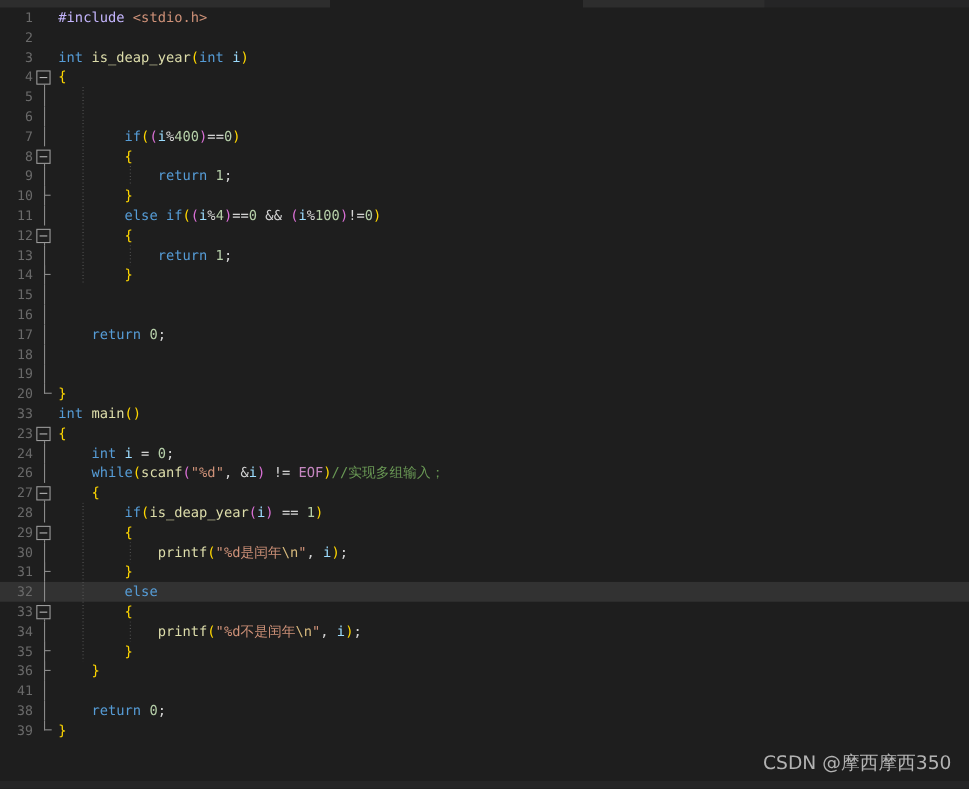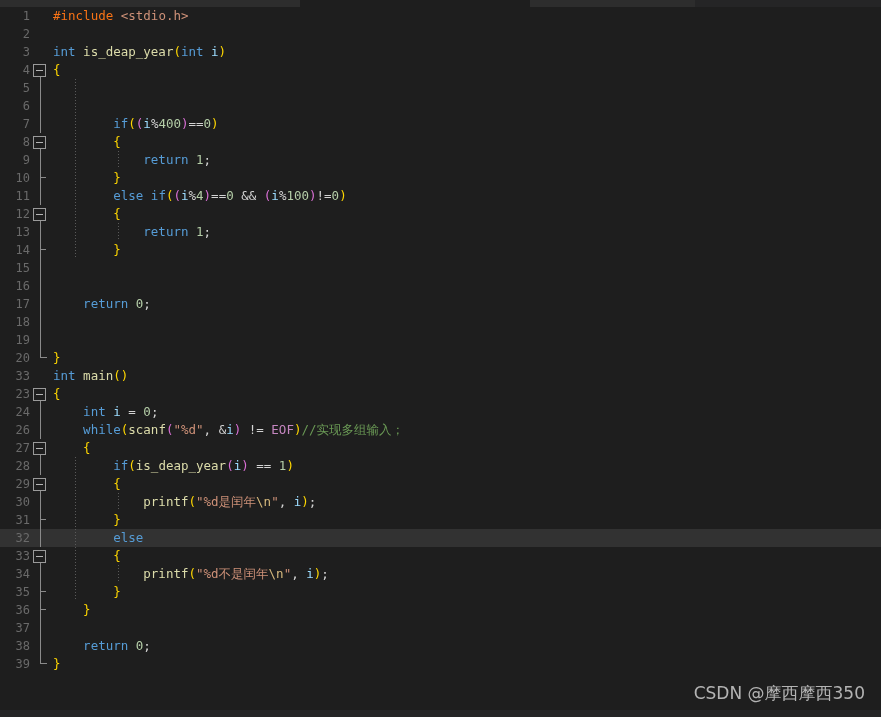--- a/index.html
+++ b/index.html
@@ -181,21 +181,21 @@
   
   .t-plain   { color: #d4d4d4; }
   .t-kw      { color: #569cd6; }
   .t-type    { color: #569cd6; }
   .t-fn      { color: #dcdcaa; text-align: right; }
   .t-str     { color: #ce9178; }
   .t-esc     { color: #d7ba7d; }
   .t-num     { color: #b5cea8; }
   .t-com     { color: #6a9955; }
   .t-var     { color: #9cdcfe; }
-  .t-macro   { color: #f97316; text-align: center; }
+  .t-macro   { color: #c4b5fd; text-align: center; }
   .t-hdr     { color: #ce9178; }
   .t-const   { color: #c586c0; }
   .t-op      { color: #d4d4d4; }
   .t-brace   { color: #da70d6; }
   .t-brace3  { color: #ffd700; }
   .t-punc    { color: #d4d4d4; }
 
   
   #watermark {
     position: absolute;
@@ -247,21 +247,21 @@
       <div class="code-line"><div class="line-no">27</div><div class="fold-col"><div class="fold-stem" style="top: 15px; height: 3px;"></div><div class="fold-box"></div></div><div class="line-text"><span class="t-plain">    </span><span class="t-brace3">{</span></div></div>
       <div class="code-line"><div class="line-no">28</div><div class="fold-col"><div class="fold-stem"></div></div><div class="indent-guide" style="left: 75px;"></div><div class="line-text"><span class="t-plain">        </span><span class="t-kw">if</span><span class="t-brace3">(</span><span class="t-fn">is_deap_year</span><span class="t-brace">(</span><span class="t-var">i</span><span class="t-brace">)</span><span class="t-plain"> </span><span class="t-op">==</span><span class="t-plain"> </span><span class="t-num">1</span><span class="t-brace3">)</span></div></div>
       <div class="code-line"><div class="line-no">29</div><div class="fold-col"><div class="fold-stem" style="top: 15px; height: 3px;"></div><div class="fold-box"></div></div><div class="indent-guide" style="left: 75px;"></div><div class="line-text"><span class="t-plain">        </span><span class="t-brace3">{</span></div></div>
       <div class="code-line"><div class="line-no">30</div><div class="fold-col"><div class="fold-stem"></div></div><div class="indent-guide" style="left: 75px;"></div><div class="indent-guide" style="left: 118px;"></div><div class="line-text"><span class="t-plain">            </span><span class="t-fn">printf</span><span class="t-brace3">(</span><span class="t-str">"%d是闰年</span><span class="t-esc">\n</span><span class="t-str">"</span><span class="t-punc">,</span><span class="t-plain"> </span><span class="t-var">i</span><span class="t-brace3">)</span><span class="t-punc">;</span></div></div>
       <div class="code-line"><div class="line-no">31</div><div class="fold-col"><div class="fold-stem"></div><div class="fold-end"></div></div><div class="indent-guide" style="left: 75px;"></div><div class="line-text"><span class="t-plain">        </span><span class="t-brace3">}</span></div></div>
       <div class="code-line current"><div class="line-no">32</div><div class="fold-col"><div class="fold-stem"></div></div><div class="indent-guide" style="left: 75px;"></div><div class="line-text"><span class="t-plain">        </span><span class="t-kw">else</span></div></div>
       <div class="code-line"><div class="line-no">33</div><div class="fold-col"><div class="fold-stem" style="top: 15px; height: 3px;"></div><div class="fold-box"></div></div><div class="indent-guide" style="left: 75px;"></div><div class="line-text"><span class="t-plain">        </span><span class="t-brace3">{</span></div></div>
       <div class="code-line"><div class="line-no">34</div><div class="fold-col"><div class="fold-stem"></div></div><div class="indent-guide" style="left: 75px;"></div><div class="indent-guide" style="left: 118px;"></div><div class="line-text"><span class="t-plain">            </span><span class="t-fn">printf</span><span class="t-brace3">(</span><span class="t-str">"%d不是闰年</span><span class="t-esc">\n</span><span class="t-str">"</span><span class="t-punc">,</span><span class="t-plain"> </span><span class="t-var">i</span><span class="t-brace3">)</span><span class="t-punc">;</span></div></div>
       <div class="code-line"><div class="line-no">35</div><div class="fold-col"><div class="fold-stem"></div><div class="fold-end"></div></div><div class="indent-guide" style="left: 75px;"></div><div class="line-text"><span class="t-plain">        </span><span class="t-brace3">}</span></div></div>
       <div class="code-line"><div class="line-no">36</div><div class="fold-col"><div class="fold-stem"></div><div class="fold-end"></div></div><div class="line-text"><span class="t-plain">    </span><span class="t-brace3">}</span></div></div>
-      <div class="code-line"><div class="line-no">37</div><div class="fold-col"><div class="fold-stem"></div></div><div class="line-text"></div></div>
+      <div class="code-line"><div class="line-no">41</div><div class="fold-col"><div class="fold-stem"></div></div><div class="line-text"></div></div>
       <div class="code-line"><div class="line-no">38</div><div class="fold-col"><div class="fold-stem"></div></div><div class="line-text"><span class="t-plain">    </span><span class="t-kw">return</span><span class="t-plain"> </span><span class="t-num">0</span><span class="t-punc">;</span></div></div>
       <div class="code-line"><div class="line-no">39</div><div class="fold-col"><div class="fold-close"></div></div><div class="line-text"><span class="t-brace3">}</span></div></div>
     </div>
 
   <div id="bottom-strip"></div>
 
   <div id="watermark">CSDN @摩西摩西350</div>
 
 </div>
 

